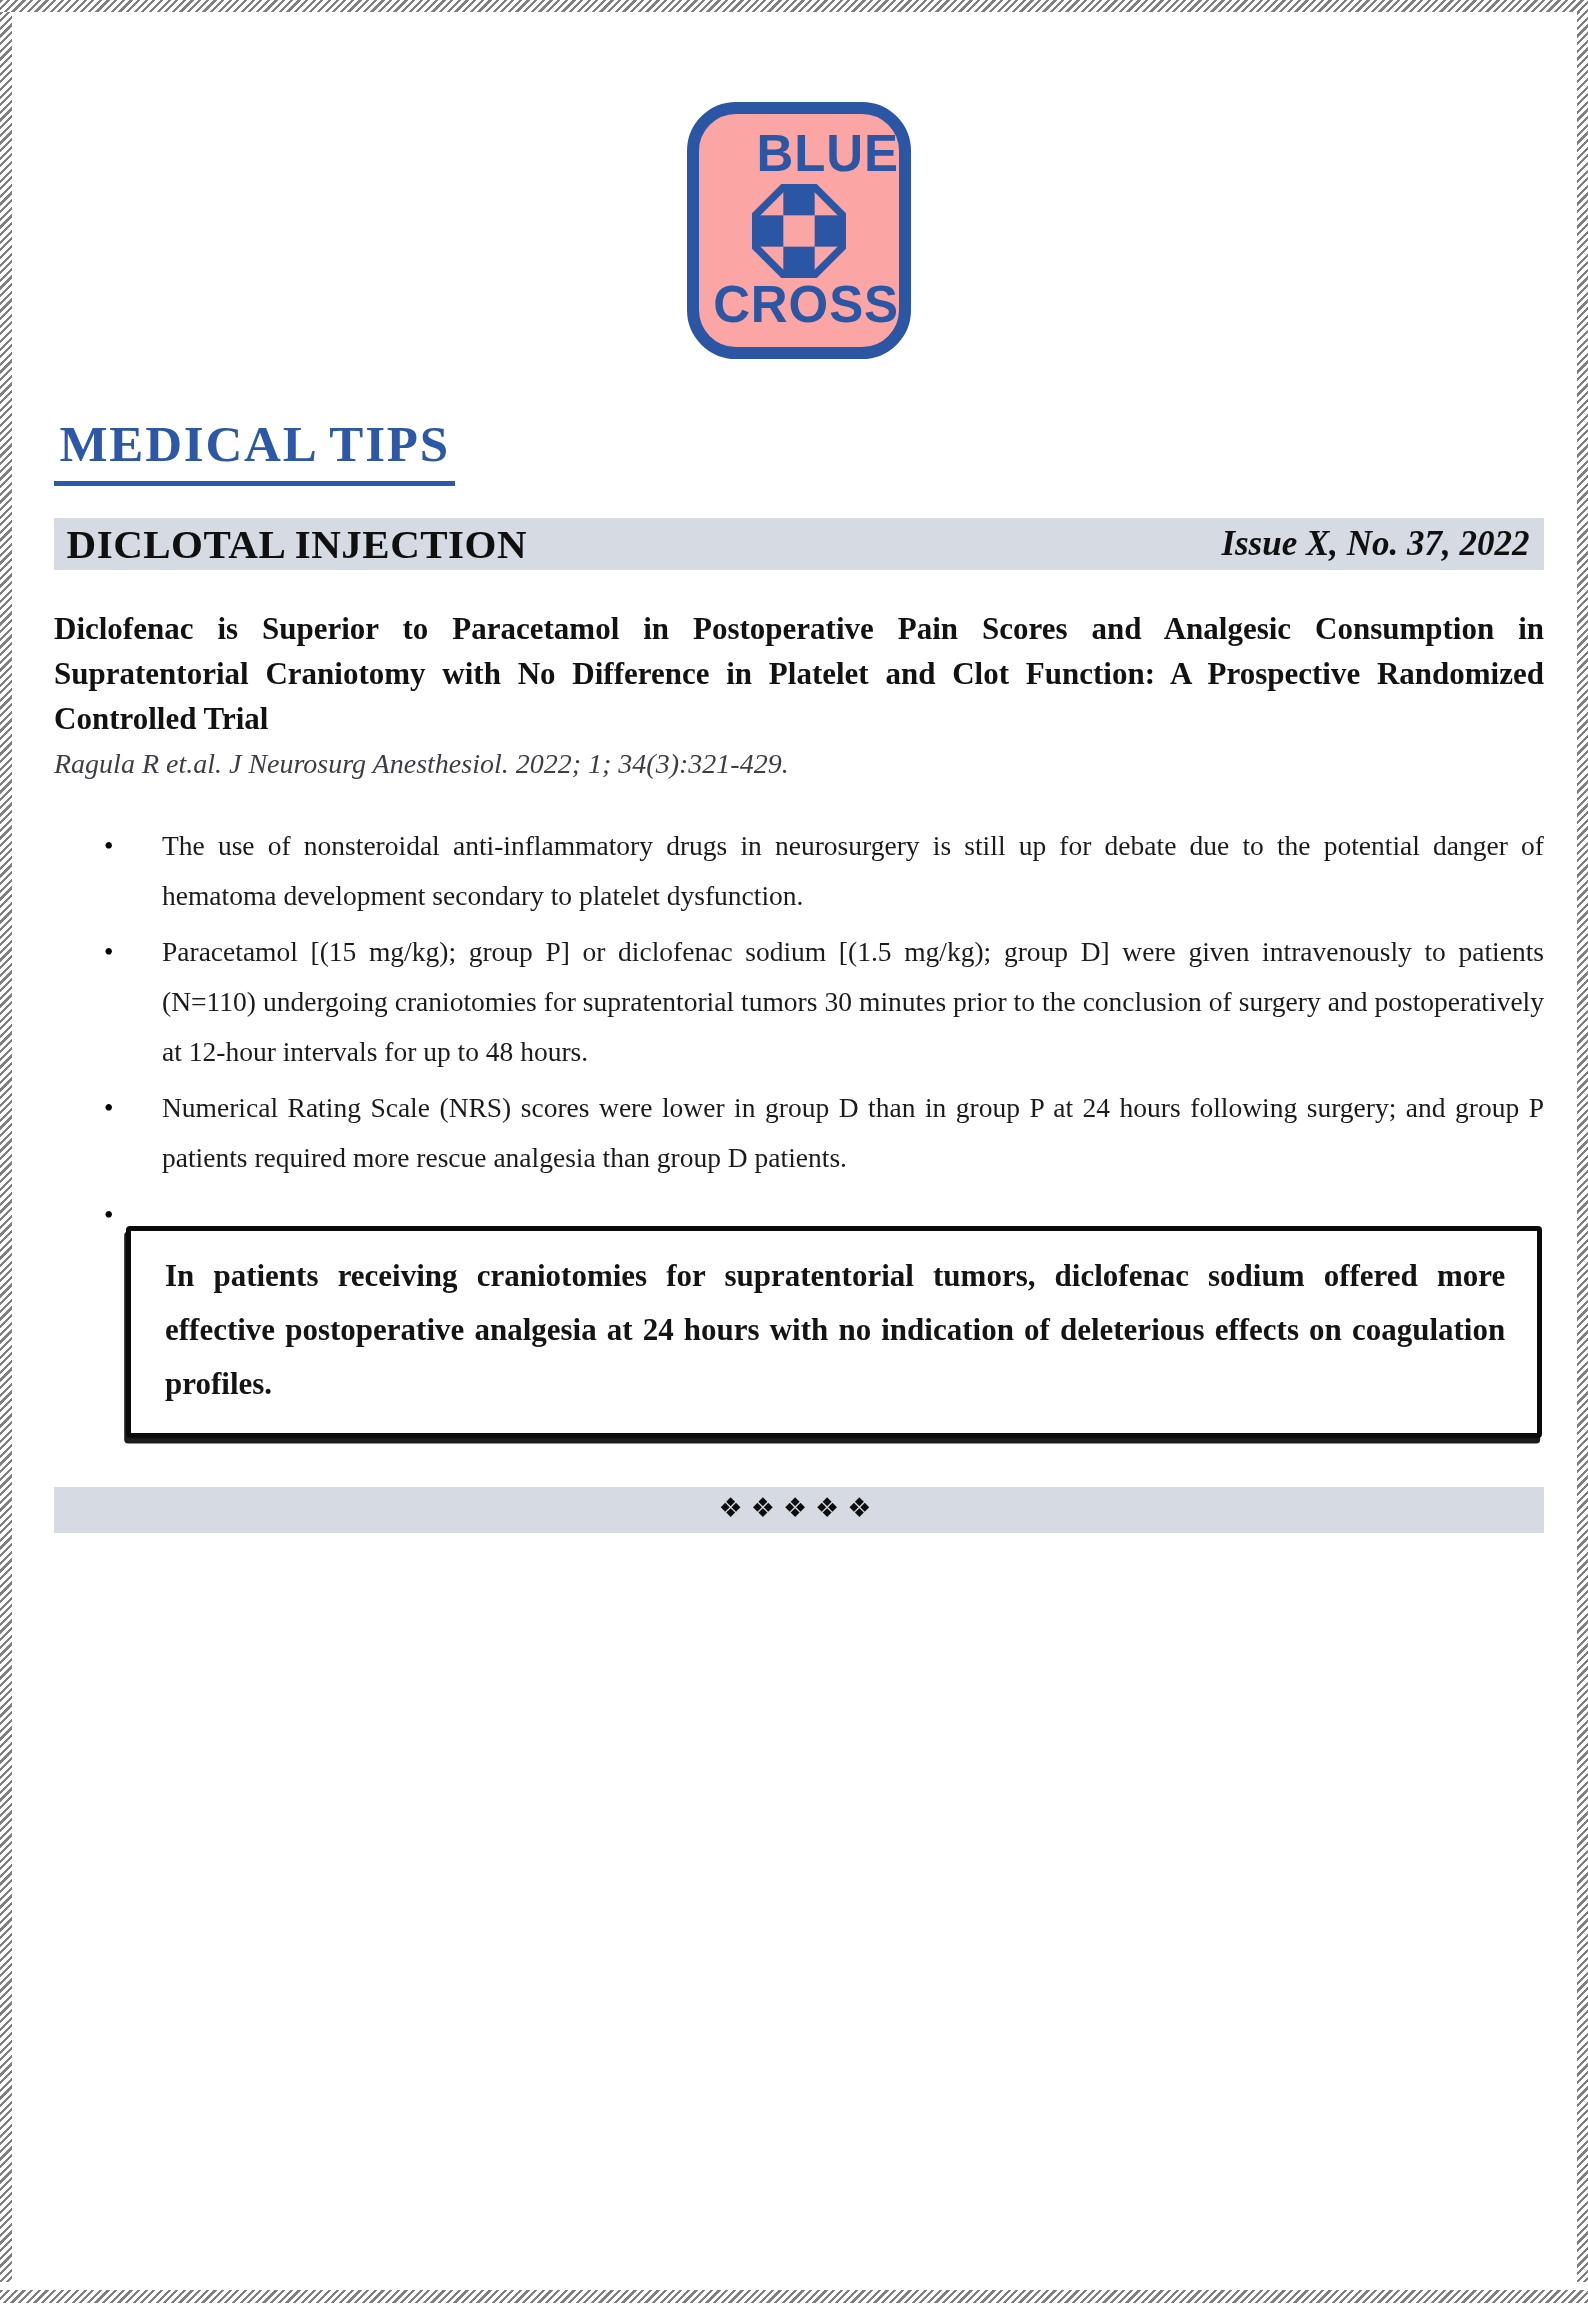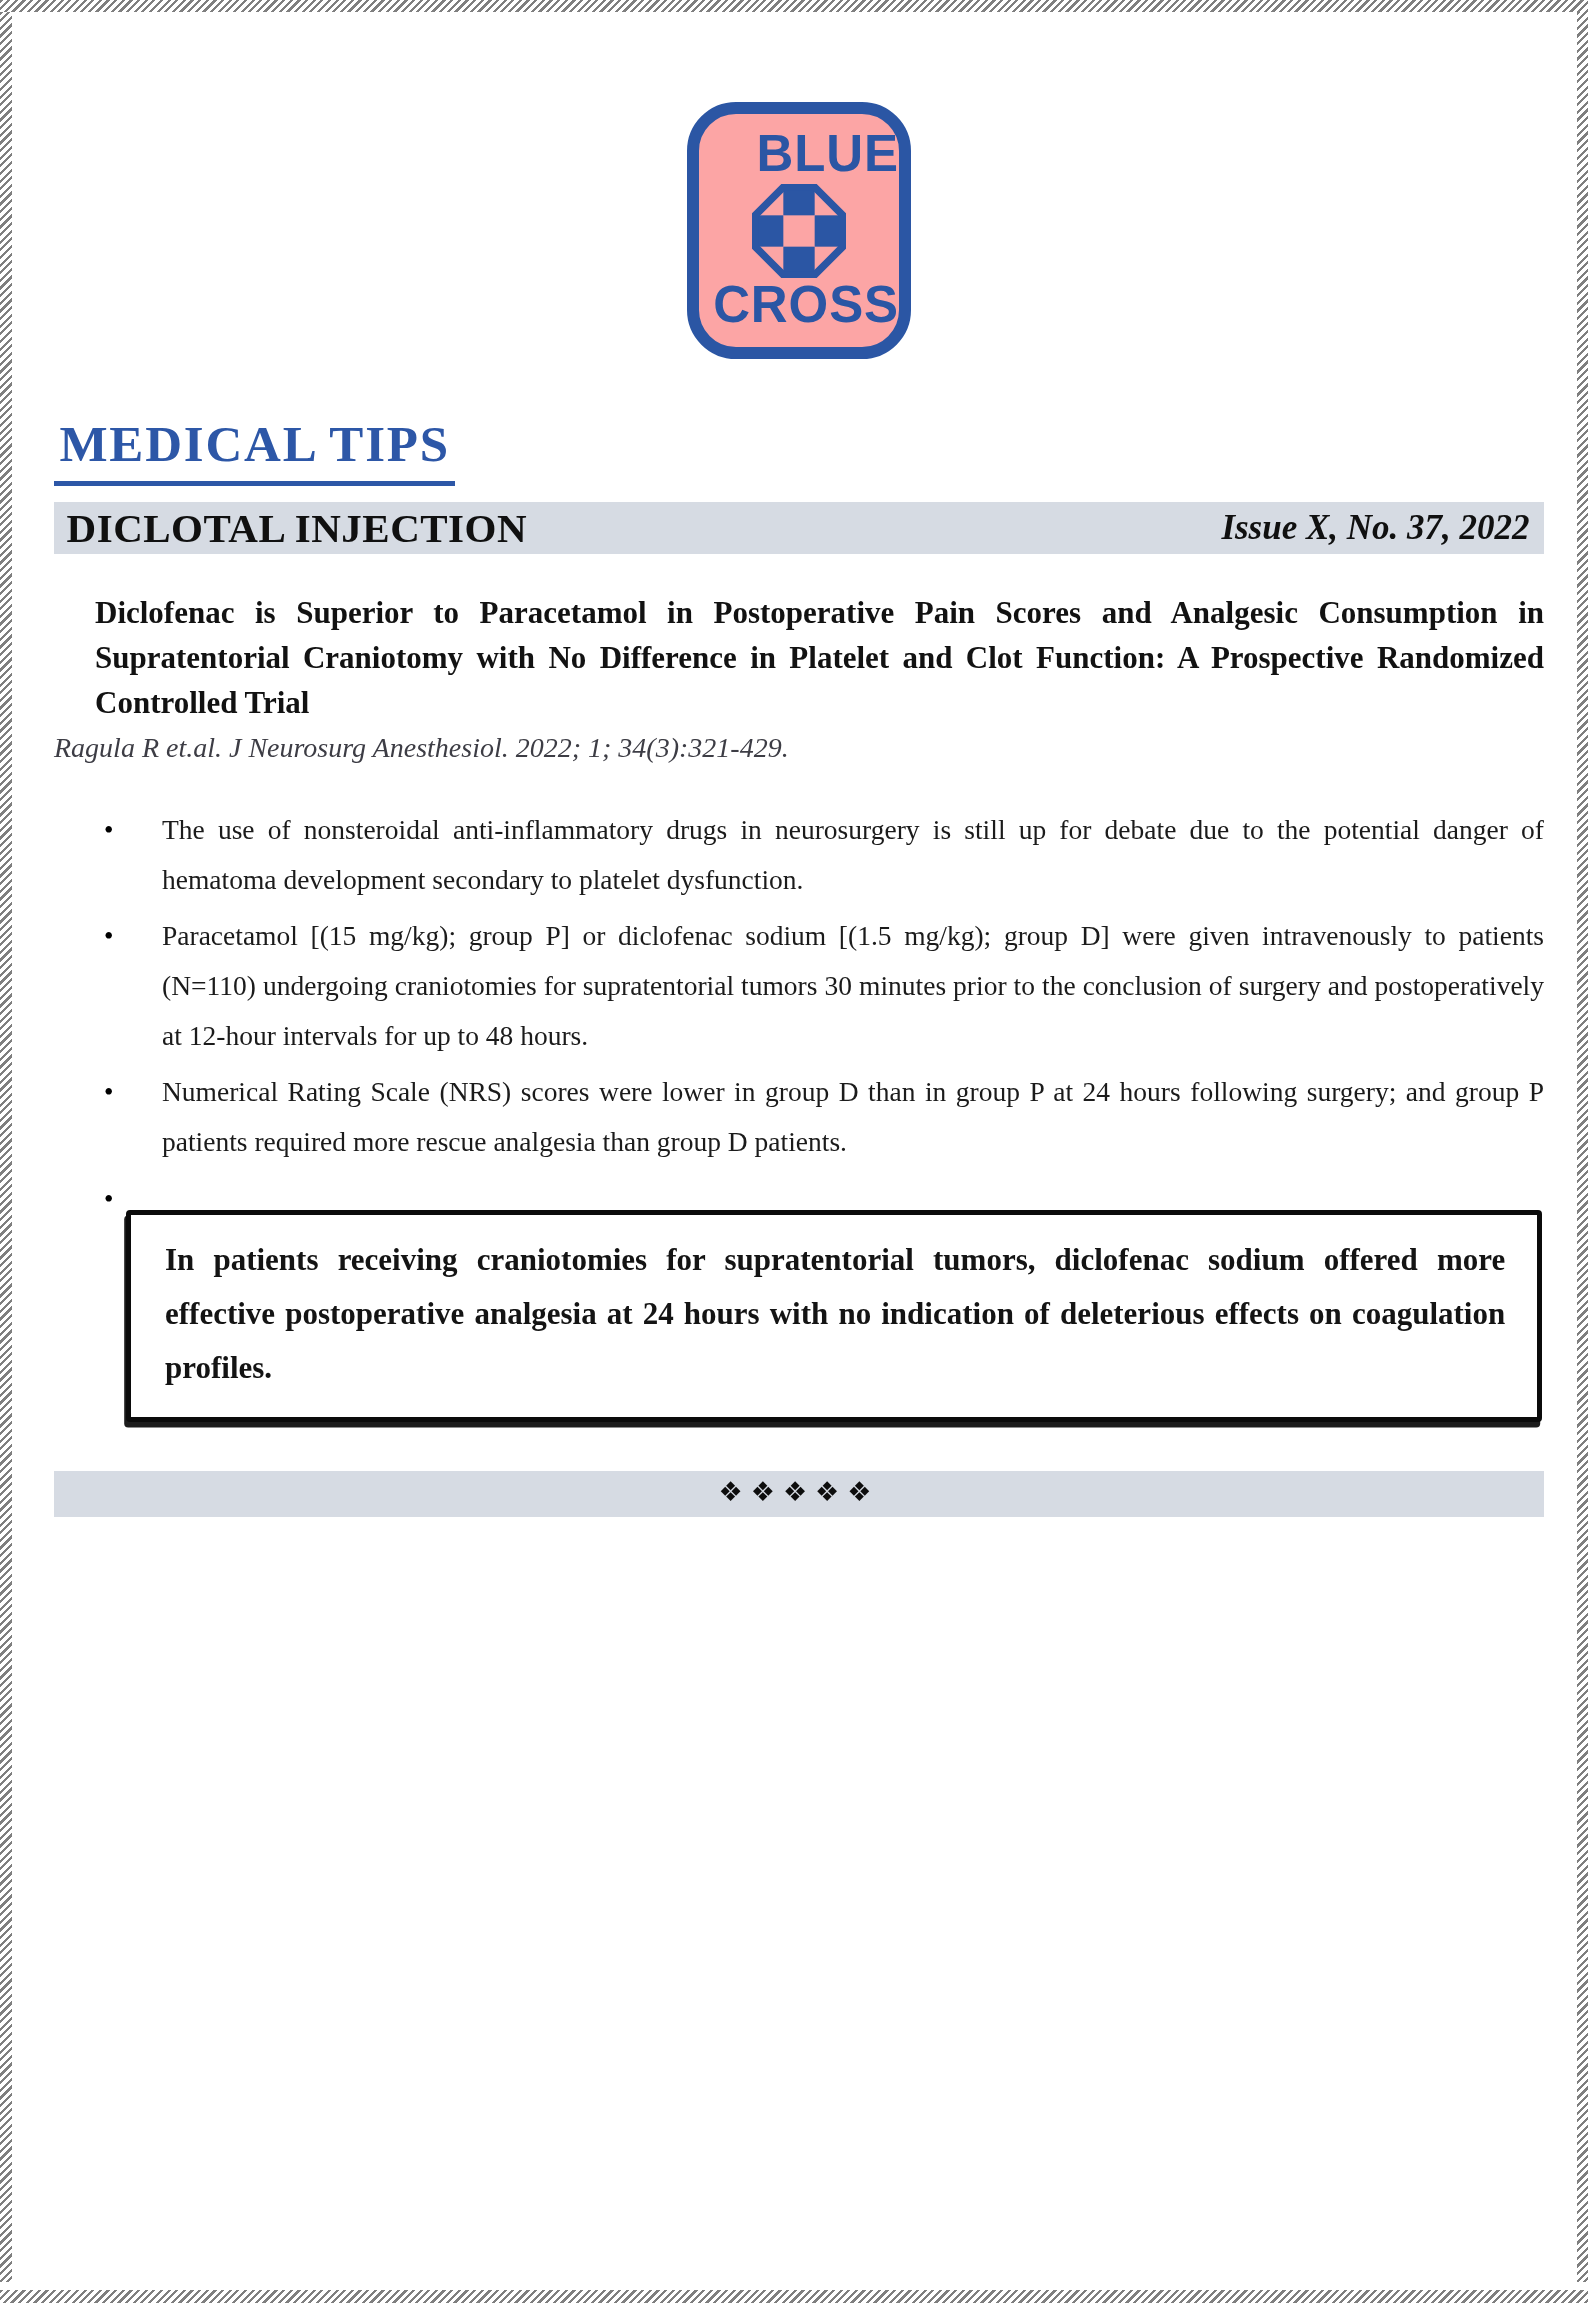--- a/index.html
+++ b/index.html
@@ -29,31 +29,31 @@
 
   
   .masthead { margin-top:56px; }
   .masthead span {
     display:inline-block; font-weight:700; font-size:51px; color:#2d57a7;
     letter-spacing:1.8px; border-bottom:5.4px solid #2d57a7; padding:0 5.4px 7.2px 5.4px;
   }
 
   
   .header-bar {
-    margin-top:16px; height:52px; background:#d6dbe3;
+    margin-top:32px; height:52px; background:#d6dbe3;
     display:flex; align-items:center; justify-content:space-between;
     padding:0 14.4px 0 12.6px;
   }
   .product-name { font-size:41px; font-weight:700; color:#101010; letter-spacing:0.5px; }
   .issue-label  { font-size:35px; font-weight:700; font-style:italic; color:#101010; }
 
   
   .article-title {
     margin-top:36px; font-size:31px; font-weight:700; line-height:45px;
-    text-align:justify; color:#121212;margin-left:41px;
+    text-align:justify; color:#121212;
   }
   .citation { margin-top:7.2px; font-size:28px; font-style:italic; color:#3d3d45; }
 
   ul.bullets { margin-top:41px; list-style:none; }
   ul.bullets li {
     position:relative; padding-left:108px; margin-bottom:6.3px;
     font-size:27.5px; line-height:50px; text-align:justify; color:#1b1b1b;
   }
   ul.bullets li .bullet-marker {
     position:absolute; left:50px; top:0; font-size:27px; color:#000;

